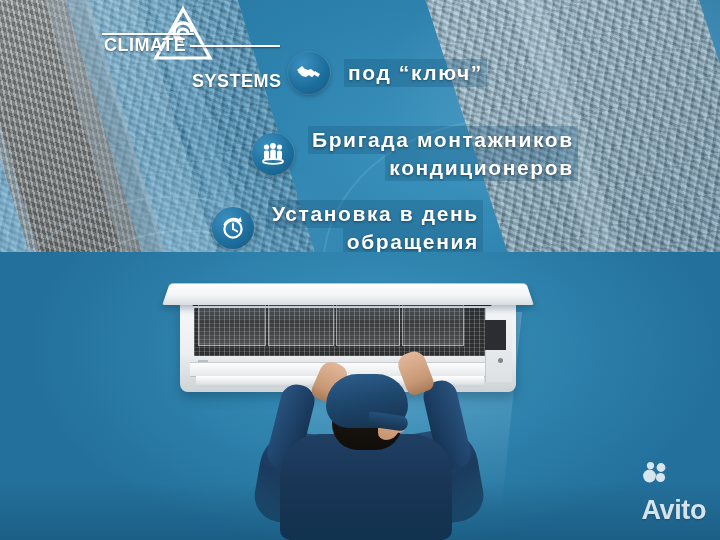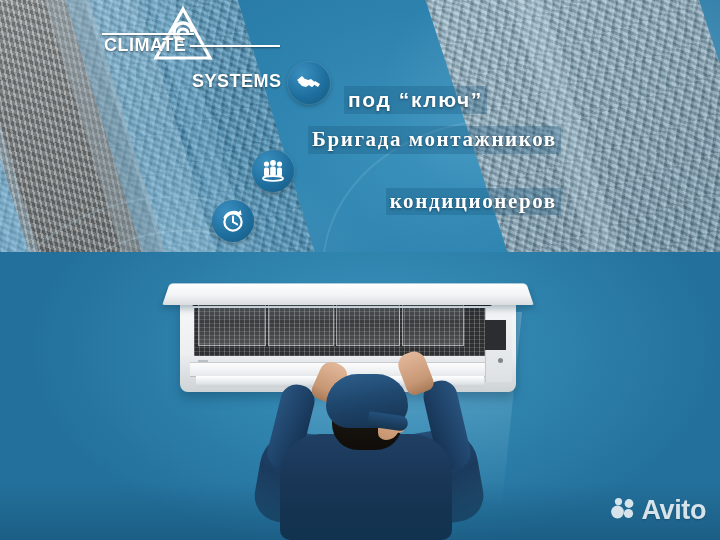--- a/index.html
+++ b/index.html
@@ -156,24 +156,24 @@
     line-height: 1.32;
     text-shadow: 0 1px 3px rgba(0,0,0,.45);
     white-space: nowrap;
   }
   .feature-text .ln {
     display: block;
     background: rgba(22, 86, 125, .30);
     padding: 0 4px;
     width: max-content;
   }
-  .feature-text .ln.right { margin-left: auto; margin-top: 34px; }
+  .feature-text .ln.right { margin-left: auto; }
 
   .feature-1 { left: 288px; top: 52px; }
-  .feature-2 { left: 252px; top: 126px; font-family: Liberation Serif, serif; }
+  .feature-2 { left: 252px; top: 126px; }
   .feature-3 { left: 212px; top: 200px; }
 
   
   .photo { position: absolute; left: 0; top: 252px; width: 720px; height: 288px; }
   .wall {
     position: absolute; inset: 0;
     background:
       radial-gradient(ellipse 48% 70% at 52% 34%, #3e96c1 0%, #2f84ae 48%, #23709c 100%);
   }
   .wall-glow {
@@ -319,22 +319,23 @@
     position: absolute; left: 116px; top: 34px; width: 40px; height: 15px;
     background: linear-gradient(180deg, #24507b 0%, #16344f 100%);
     border-radius: 4px 16px 16px 4px;
     transform: rotate(8deg);
   }
 
   
   .avito {
     position: absolute;
     right: 14px; bottom: 14px;
-    display: flex; align-items: center; gap: 6px;
+    display: flex; align-items: flex-start; gap: 6px;
     opacity: .82;
+    flex-direction: column;
   }
   .avito-word {
     color: #ffffff;
     font-size: 27px;
     font-weight: bold;
     letter-spacing: -.4px;
     text-shadow: 0 1px 2px rgba(0,0,0,.30);
   }
 </style>
 </head>
@@ -405,20 +406,24 @@
 
   <div class="feature feature-3">
     <div class="feature-icon">
       <svg width="28" height="28" viewBox="0 0 28 28">
         <circle cx="14" cy="15" r="8.6" fill="none" stroke="#ffffff" stroke-width="2.2"></circle>
         <path d="M14 15 L14 9.6" stroke="#ffffff" stroke-width="2" stroke-linecap="round"></path>
         <path d="M14 15 L18.2 17.4" stroke="#ffffff" stroke-width="2" stroke-linecap="round"></path>
         <path d="M5.4 11.5 a10 10 0 0 1 14.2 -5.2" fill="none" stroke="#ffffff" stroke-width="2.4"></path>
         <path d="M21.6 3 l1.1 5 l-5.1 -0.6 z" fill="#ffffff"></path>
       </svg>
+    </div>
+    <div class="feature-text">
+      <span class="ln">Установка в день</span>
+      <span class="ln right">обращения</span>
     </div>
   </div>
 
   <div class="photo">
     <div class="wall"></div>
     <div class="wall-glow"></div>
 
     <div class="ac">
       <div class="ac-body">
         <div class="ac-slot-top"></div>

